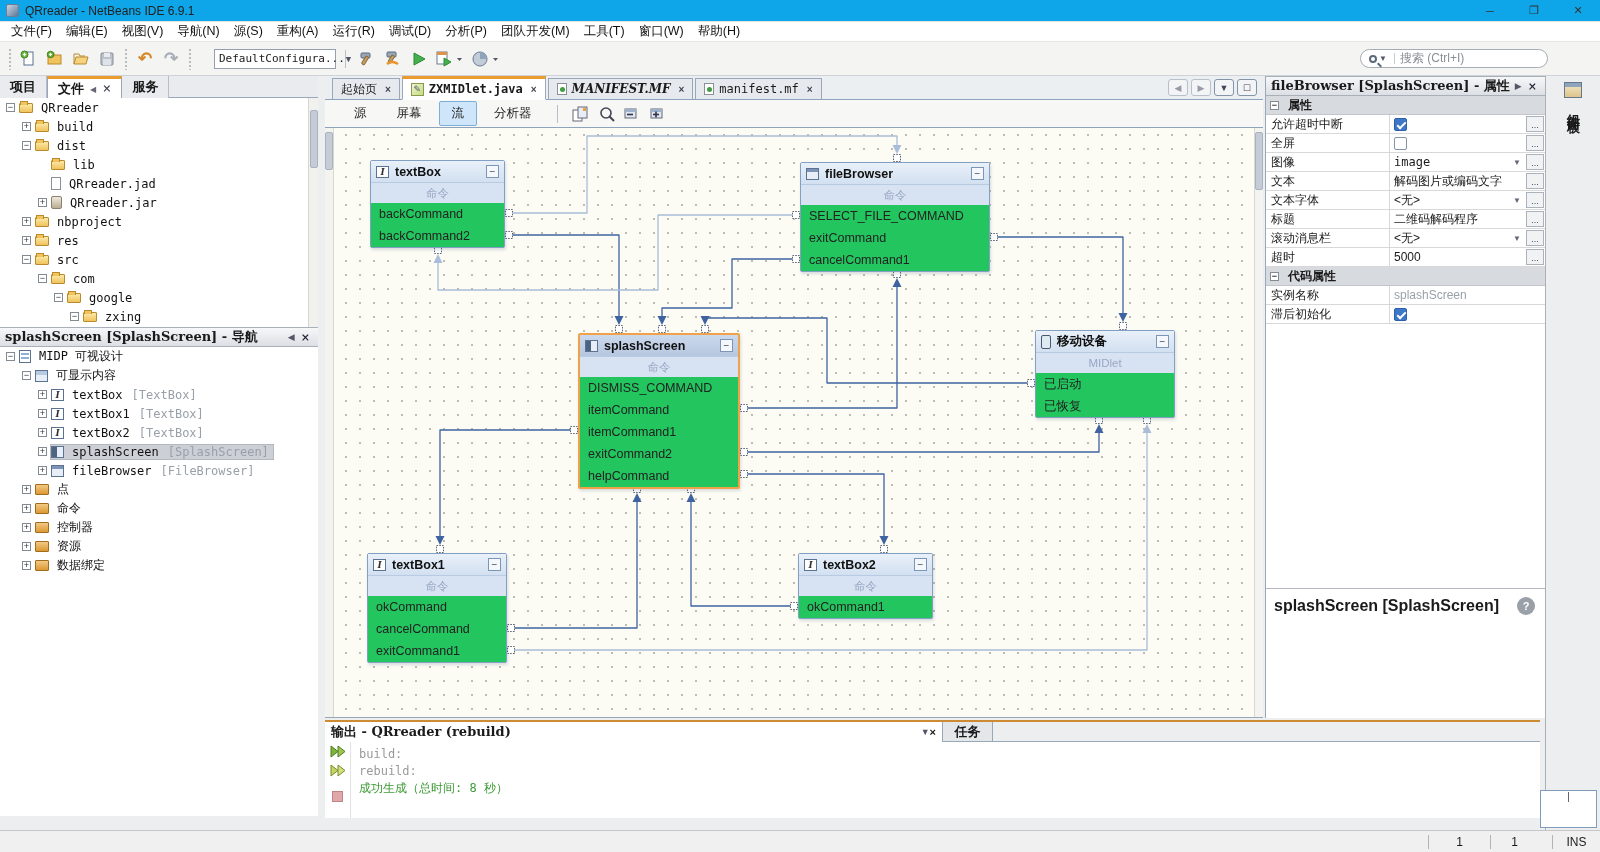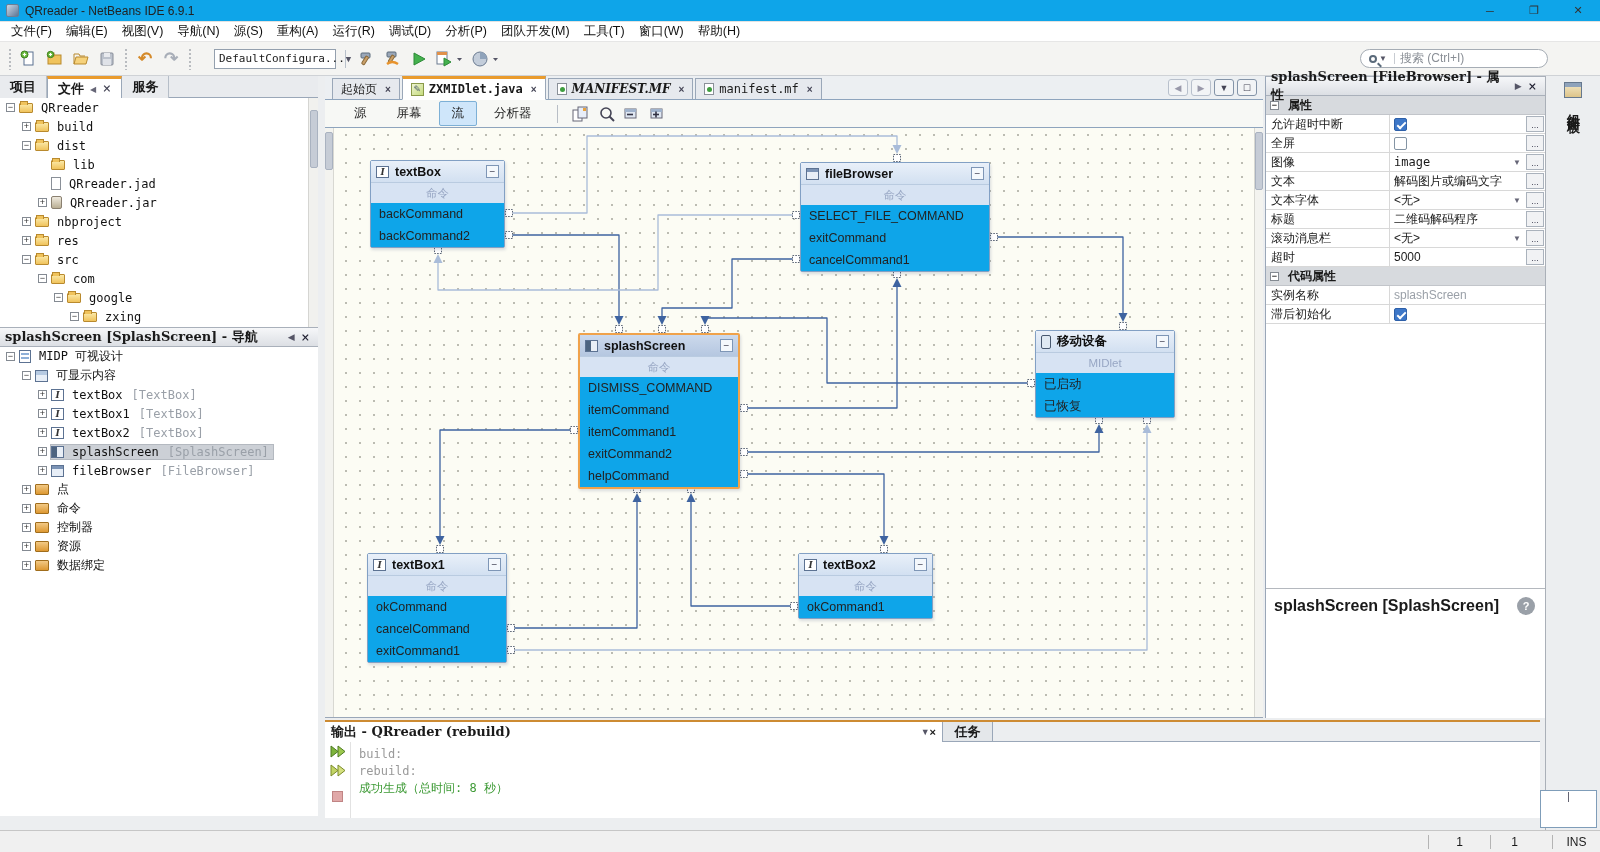--- a/index.html
+++ b/index.html
@@ -91,21 +91,21 @@
             background-image:radial-gradient(circle,#bcbcb2 1px,transparent 1px); background-size:14px 14px;
             border-bottom:1px solid #9aa7b8; overflow:hidden; }
   .canvas svg.wires { position:absolute; left:0; top:0; z-index:1; }
   .flow-box { position:absolute; z-index:2; border:1px solid #82a0c4; border-radius:2px; background:#eff5fb; box-shadow:1px 2px 3px rgba(60,80,120,.18); }
   .flow-box.selected { border:2px solid #f0a24a; }
   .fb-header { height:22px; display:flex; align-items:center; padding:0 5px; gap:6px; background:linear-gradient(#e9f0f9,#d2e0f1); border-bottom:1px solid #b9cbe0; }
   .flow-box.selected .fb-header { background:linear-gradient(#ccd9ec,#b5c7e0); }
   .fb-title { font-weight:bold; font-size:12.5px; color:#111; }
   .fb-min { margin-left:auto; width:13px; height:13px; border:1px solid #7e96b6; background:#f4f8fc; display:flex; align-items:center; justify-content:center; font-size:10px; line-height:10px; color:#445; }
   .fb-band { height:20px; background:#d7e3f3; color:#98a7c4; font-size:11.5px; display:flex; align-items:center; justify-content:center; }
-  .fb-item { height:22px; display:flex; align-items:center; padding-left:8px; font-size:12.5px; color:#222; background:#0ea5e9; }
+  .fb-item { height:22px; display:flex; align-items:center; padding-left:8px; font-size:12.5px; color:#222; background:#22c55e; }
   .canvas .edge-scroll { position:absolute; z-index:3; background:#f3f3ef; }
 
   
   .output-panel { left:325px; top:720px; width:1215px; height:96px; background:#eceef0; border-top:2px solid #cd8b33; }
   .out-head { height:20px; display:flex; }
   .out-tab { width:618px; background:#fff; display:flex; align-items:center; padding:0 6px; font-family:"DejaVu Serif",serif; font-weight:bold; font-size:13px; border-right:1px solid #9aa7b8; }
   .out-tab .hic { margin-left:auto; }
   .tasks-tab { width:50px; background:#e4e7ea; border-right:1px solid #9aa7b8; border-bottom:1px solid #9aa7b8; display:flex; align-items:center; justify-content:center; font-family:"DejaVu Serif",serif; font-weight:bold; font-size:13px; }
   .out-rest { flex:1; border-bottom:1px solid #9aa7b8; }
   .out-body { height:76px; background:#fff; display:flex; }
@@ -678,21 +678,21 @@
     <div class="out-lines" id="out-lines">
         <div class="out-line muted">build:</div>
         <div class="out-line muted">rebuild:</div>
         <div class="out-line success">成功生成（总时间: 8 秒）</div>
       </div>
   </div>
 </div>
 
 <div class="abs right-col">
   <div class="panel-header">
-    <span>splashScreen [FileBrowser] - 属性</span>
+    <span>fileBrowser [SplashScreen] - 属性</span>
     <span class="hic">▶</span>
     <span class="hx">×</span>
   </div>
   <div class="props-grid" id="props-grid">
       <div class="psec">
         <span class="tg">−</span>
         <span>属性</span>
       </div>
       <div class="prow">
         <div class="pname">允许超时中断</div>

